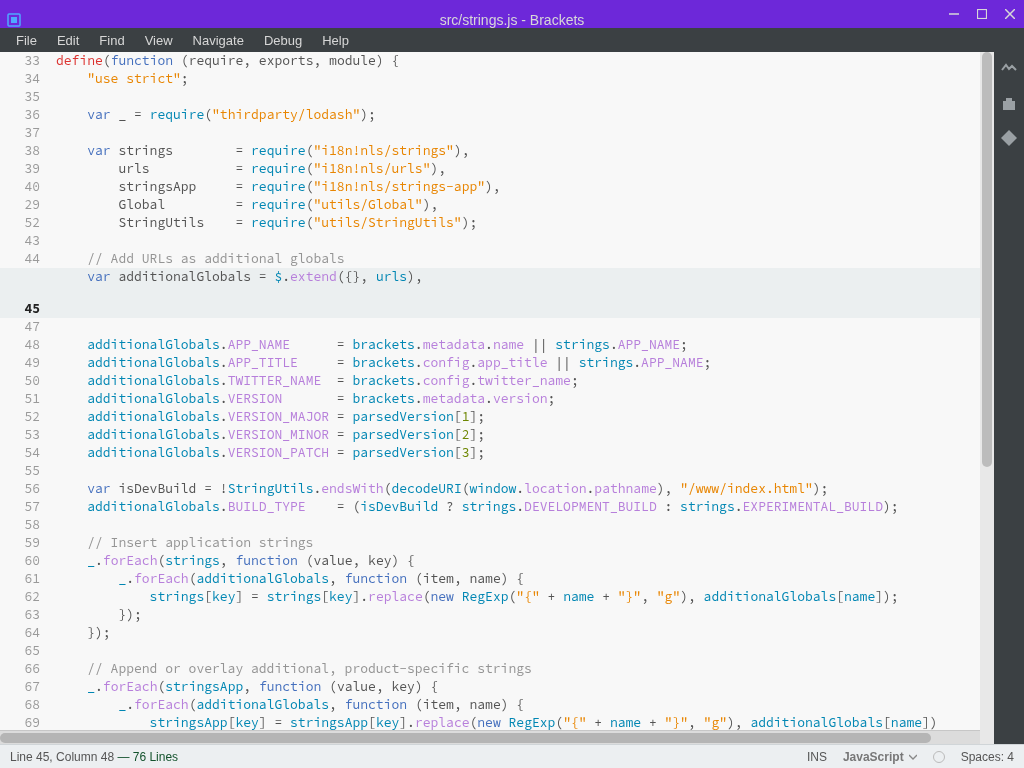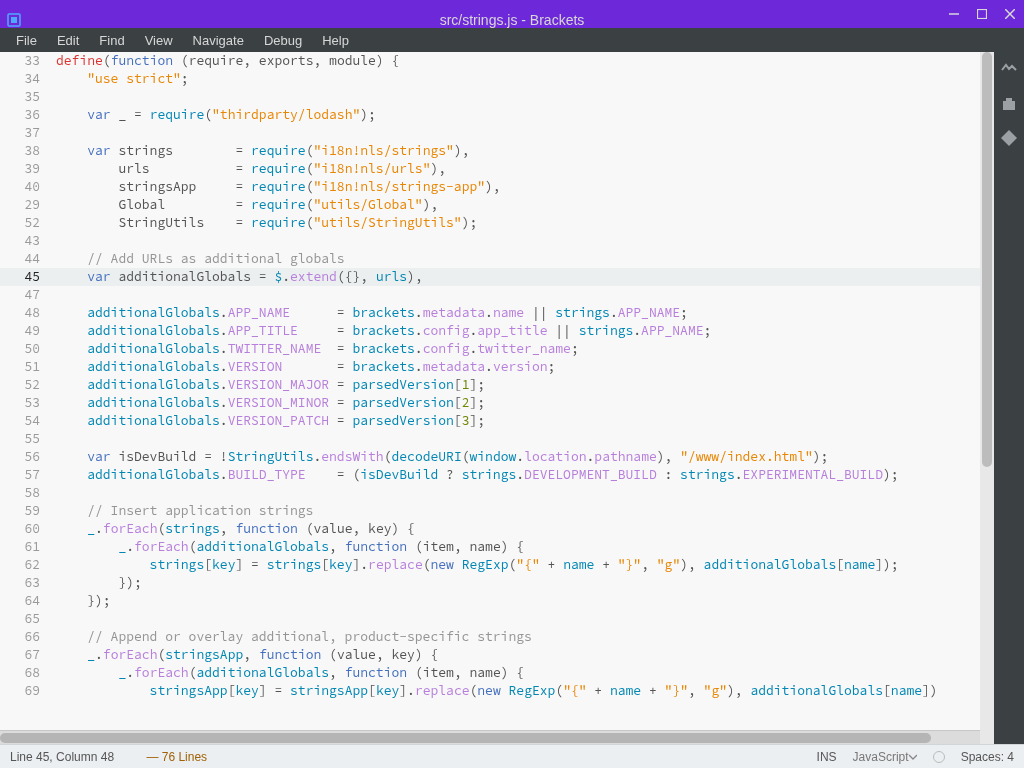--- a/index.html
+++ b/index.html
@@ -60,21 +60,21 @@
 }
 .line {
   display: flex; white-space: pre;
 }
 .line.active { background: #ebeff0; }
 .gutter {
   width: 56px; text-align: right;
   color: #9a9a9a; padding-right: 16px;
   flex-shrink: 0; user-select: none;
 }
-.line.active .gutter { color: #222; font-weight: 400; }
+.line.active .gutter { color: #222; font-weight: 700; margin-top: 32px; }
 .code { flex: 1; }
 
 
 .kw { color: #446fbd; text-align: right; }
 .str { color: #e88501; }     
 .num { color: #6d8600; }
 .def { color: #535353; }
 .var2 { color: #0086b3; }    
 .prop { color: #b77fdb; }    
 .cm { color: #949494; }      
@@ -102,23 +102,23 @@
 }
 
 .statusbar {
   height: 24px; background: #eceff1;
   border-top: 1px solid #d0d5d8;
   display: flex; align-items: center;
   font-size: 12px; color: #555;
   padding: 0 10px;
 }
 .status-left { flex: 1; }
-.status-left .dim { color: #a16207; margin-left: 29px; }
+.status-left .dim { color: #14532d; }
 .status-right { display: flex; align-items: center; gap: 16px; }
-.lang-dd { display: flex; align-items: center; cursor: pointer; color: #777; }
+.lang-dd { display: flex; align-items: center; gap: 5px; cursor: pointer; color: #777; font-weight: bold; }
 .circle {
   width: 12px; height: 12px; border: 1.5px solid #bbb;
   border-radius: 50%;
 }
 .vscroll-track {
   width: 14px; background: #e8e8e8;
   position: relative;
 }
 .vscroll-thumb {
   position: absolute; left: 2px; width: 10px;

